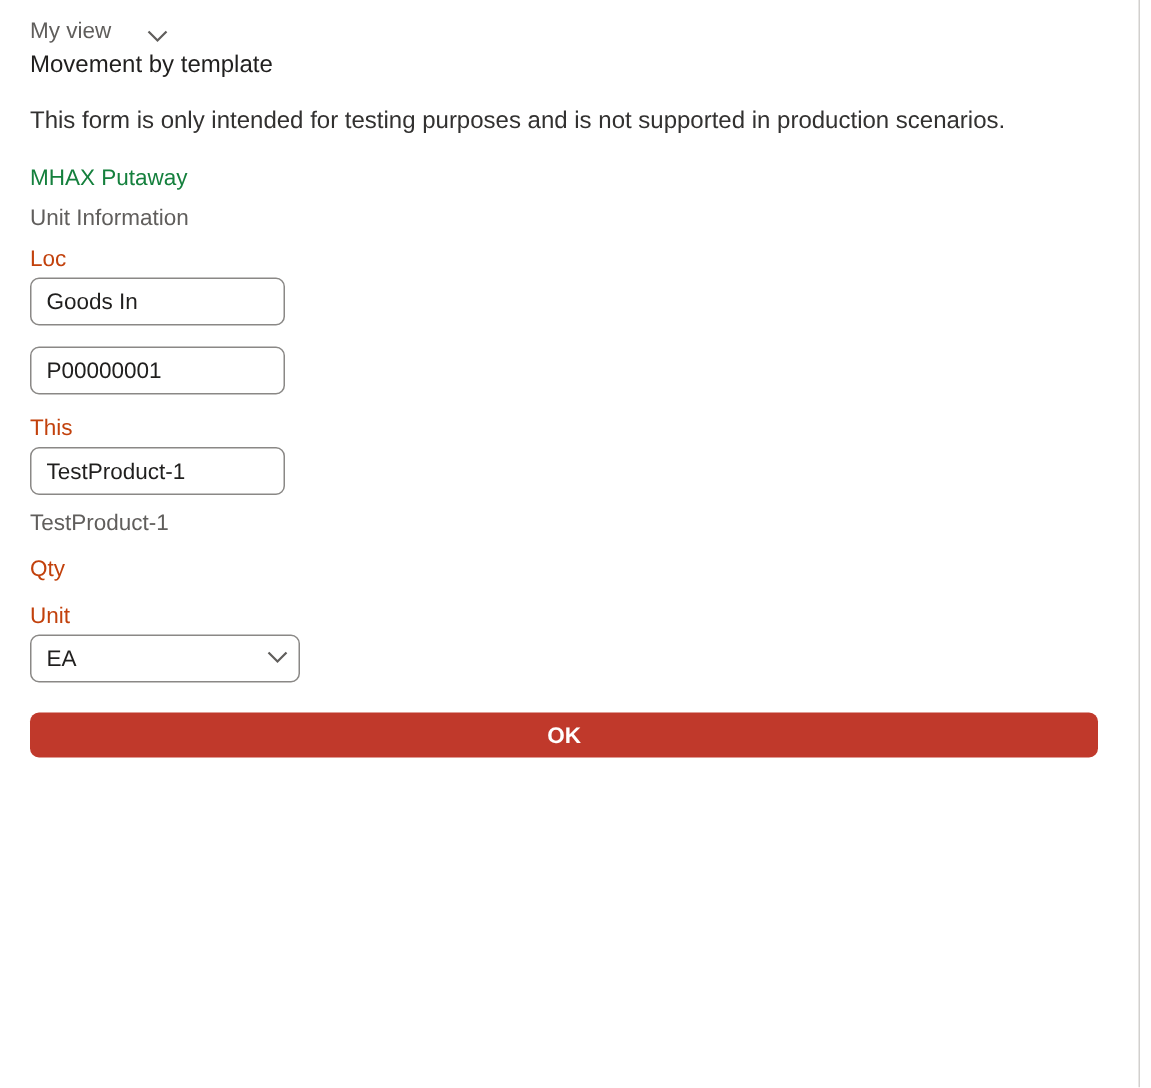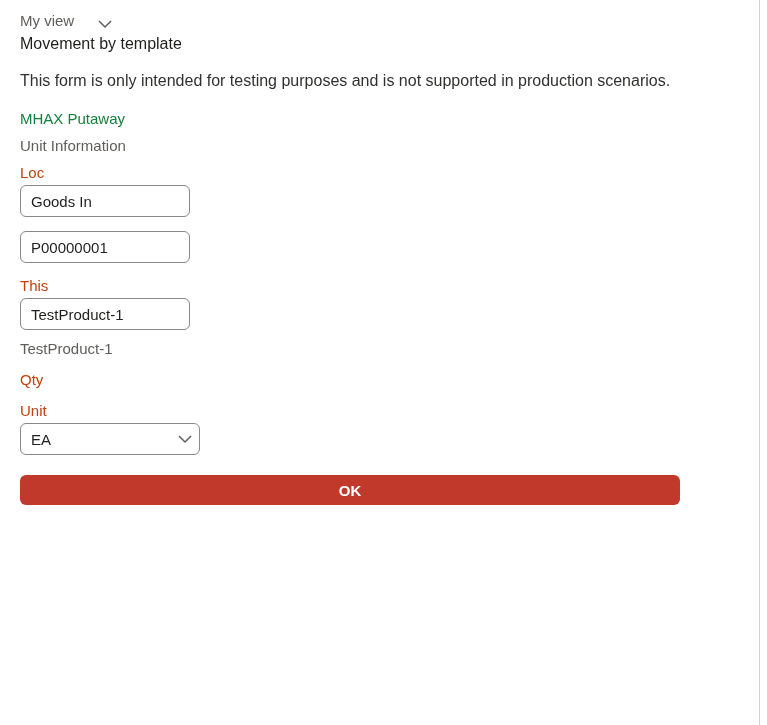--- a/index.html
+++ b/index.html
@@ -101,21 +101,21 @@
       right: 8px;
       top: 50%;
       transform: translateY(-50%);
       pointer-events: none;
       color: #605e5c;
     }
     .btn-row {
       margin-top: 20px;
     }
     .btn {
-      width: 660px;
+      width: 712px;
       height: 30px;
       border-radius: 6px;
       font-size: 15px;
       cursor: pointer;
       display: flex;
       align-items: center;
       justify-content: center;
       font-family: inherit;
     }
     .btn-primary {

